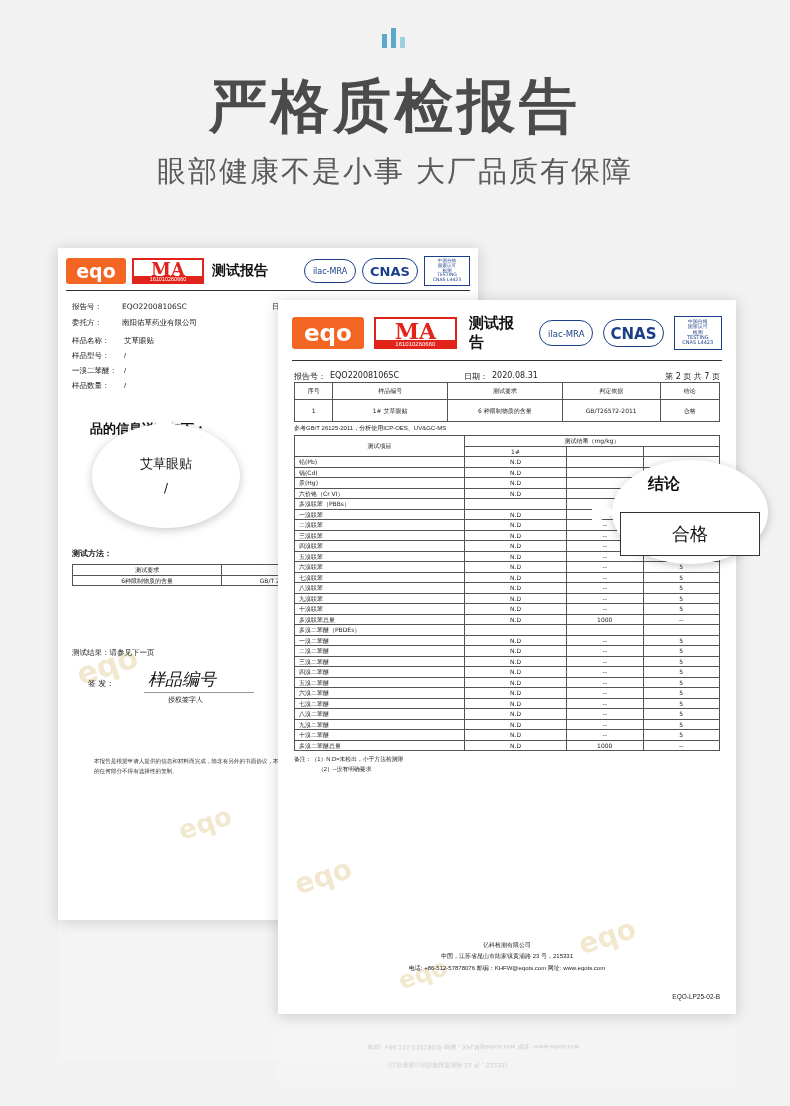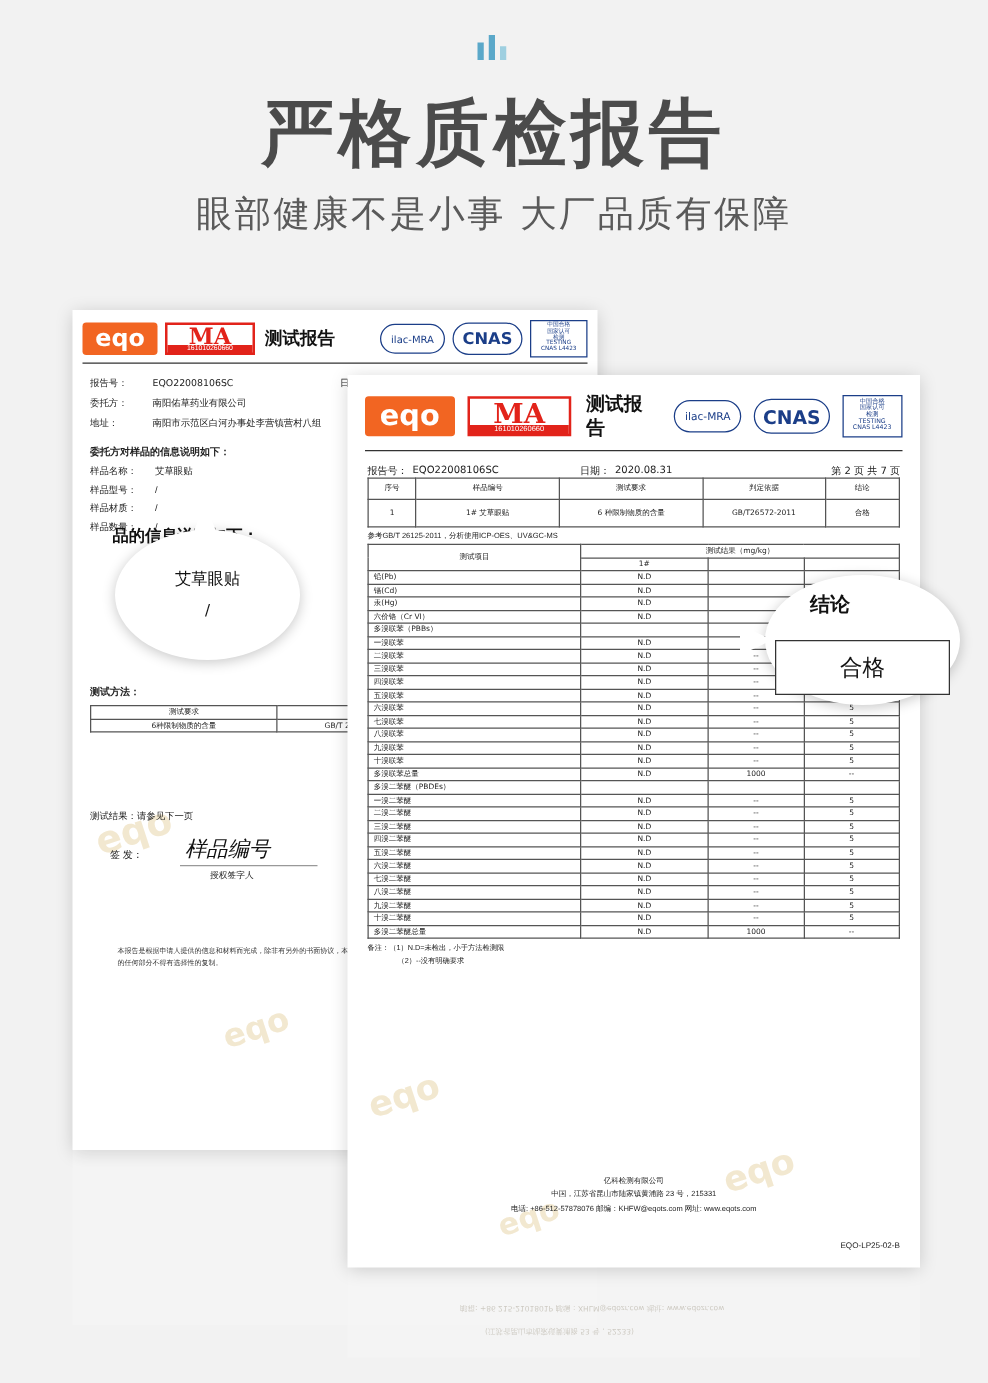--- a/index.html
+++ b/index.html
@@ -166,39 +166,34 @@
   <div style="padding:8px 14px 0 14px; font-size:7.5px; line-height:2.1; font-family:'DejaVu Sans',sans-serif;">
     <div class="row">
       <div style="width:50px" class="lbl">报告号：</div>
       <div style="width:150px">EQO22008106SC</div>
       <div style="width:40px">日期：</div>
     </div>
     <div class="row">
       <div style="width:50px" class="lbl">委托方：</div>
       <div>南阳佑草药业有限公司</div>
     </div>
-    <div class="row">
-      <div style="width:50px" class="lbl">地址：</div>
-      <div>南阳市示范区白河办事处李营镇营村八组</div>
-    </div>
-  </div>
-
-  <div style="padding:10px 14px 0 14px; font-size:8px; font-weight:bold;">委托方对样品的信息说明如下：</div>
+  </div>
+
 
   <div style="padding:2px 14px 0 14px; font-size:7.5px; line-height:2;">
     <div class="row">
       <div style="width:52px">样品名称：</div>
       <div>艾草眼贴</div>
     </div>
     <div class="row">
       <div style="width:52px">样品型号：</div>
       <div>/</div>
     </div>
     <div class="row">
-      <div style="width:52px">样品材质：</div>
+      <div style="width:52px">一溴二苯醚：</div>
       <div>/</div>
     </div>
     <div class="row">
       <div style="width:52px">样品数量：</div>
       <div>/</div>
     </div>
   </div>
 
   <div style="position:absolute; left:32px; top:172px; font-size:13px; font-weight:bold; color:#111;">品的信息说明如下：</div>
   <div style="position:absolute; left:58px; top:222px; font-size:13px; color:#111;">艾草眼贴</div>

